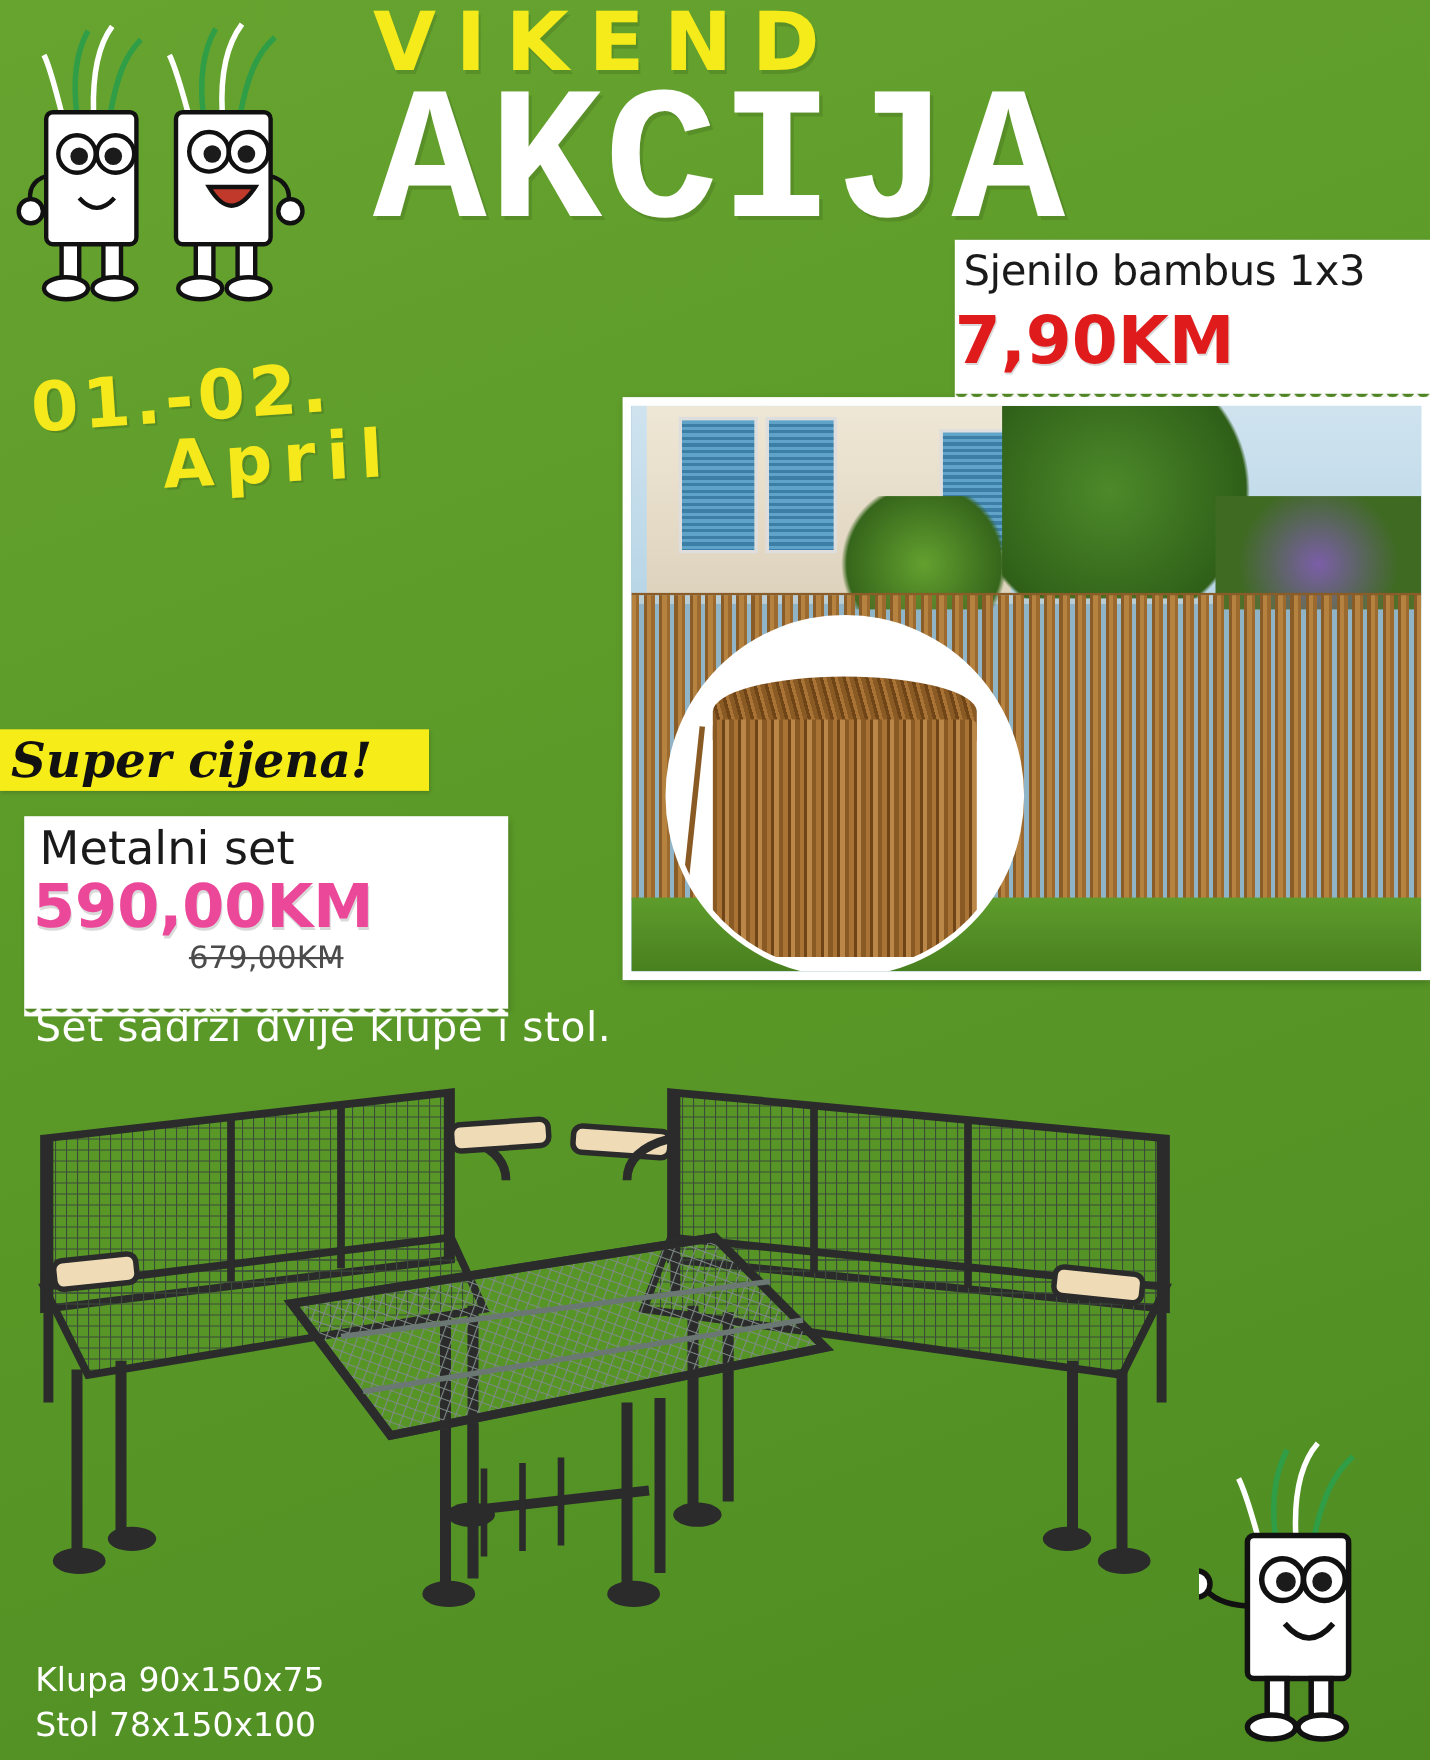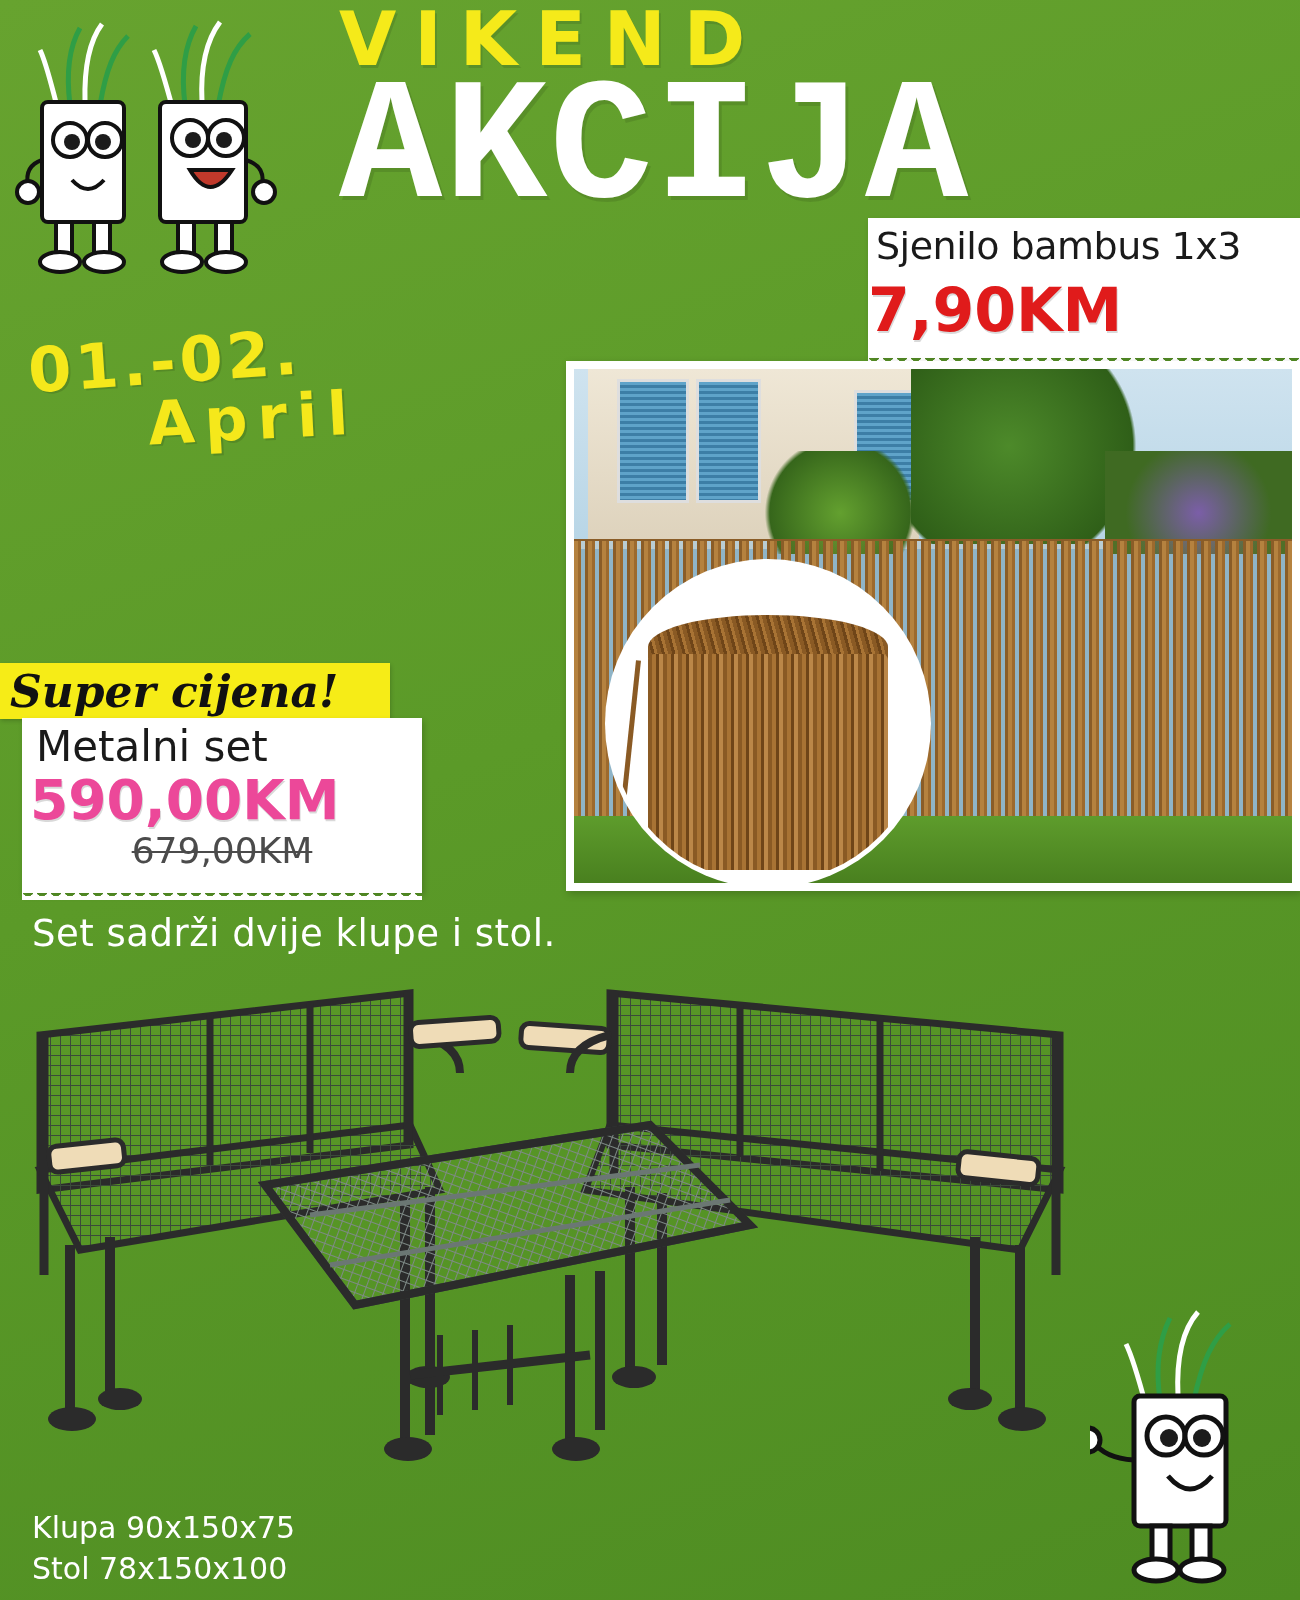--- a/index.html
+++ b/index.html
@@ -286,43 +286,43 @@
     top: 30%;
     width: 5px;
     height: 60%;
     background: #8a5a24;
     transform: rotate(6deg);
   }
 
   
   .metal-card {
     left: 22px;
-    top: 718px;
-    width: 400px;
+    top: 742px;
+    width: 440px;
     height: 175px;
   }
   .metal-card .title {
     font-family: "DejaVu Sans", sans-serif;
     font-size: 42px;
     color: #1a1a1a;
     padding: 4px 0 0 14px;
   }
   .metal-card .price {
     font-family: "DejaVu Sans", sans-serif;
     font-weight: bold;
     font-size: 55px;
     color: #ec4899;
     padding-left: 8px;
     line-height: 1.0;
     margin-top: 2px;
     text-shadow: 1px 2px 0 rgba(0,0,0,0.15);
   }
   .metal-card .old {
     font-family: "DejaVu Sans", sans-serif;
-    font-size: 36px;
+    font-size: 28px;
     color: #4b4b4b;
     text-align: center;
     text-decoration: line-through;
     text-decoration-thickness: 2px;
     margin-top: 2px;
   }
 
   .set-note {
     position: absolute;
     left: 32px;

